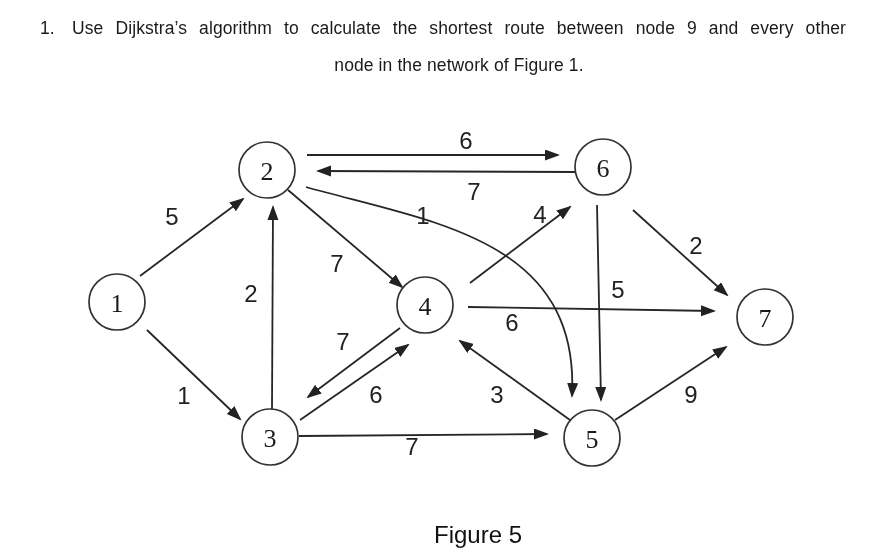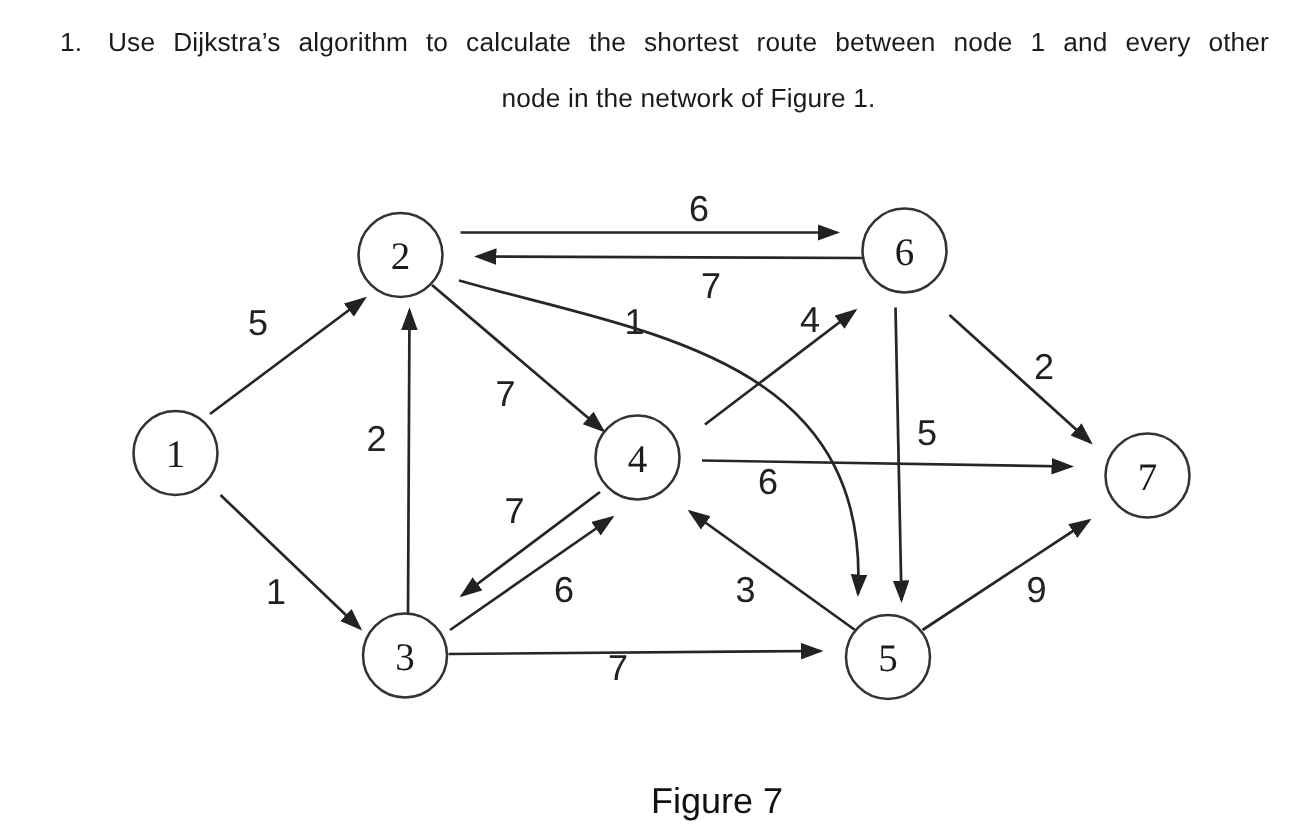--- a/index.html
+++ b/index.html
@@ -28,21 +28,21 @@
     position:absolute;top:521px;left:478px;transform:translateX(-50%);
     font-size:24px;color:#111;white-space:nowrap;
   }
 </style>
 </head>
 <body>
 
 <div class="problem">
   <div class="problem-number">1.</div>
   <div class="problem-lines">
-    <div class="line-justified">Use Dijkstra’s algorithm to calculate the shortest route between node 1 and every other</div>
+    <div class="line-justified">Use Dijkstra’s algorithm to calculate the shortest route between node 9 and every other</div>
     <div class="line-normal">node in the network of Figure 1.</div>
   </div>
 </div>
 
 <svg class="figure-svg" width="873" height="554" viewBox="0 0 873 554">
   <defs>
     <marker id="arrow" markerUnits="userSpaceOnUse" markerWidth="18" markerHeight="14" refX="13" refY="5.5" orient="auto">
       <path d="M0,0 L15,5.5 L0,11 Z" fill="#222222"></path>
     </marker>
   </defs>
@@ -91,13 +91,13 @@
       <text x="425" y="306" text-anchor="middle" dominant-baseline="central" class="node-label">4</text>
       <circle cx="592" cy="438" r="28" fill="#ffffff" stroke="#333333" stroke-width="1.7"></circle>
       <text x="592" y="439" text-anchor="middle" dominant-baseline="central" class="node-label">5</text>
       <circle cx="603" cy="167" r="28" fill="#ffffff" stroke="#333333" stroke-width="1.7"></circle>
       <text x="603" y="168" text-anchor="middle" dominant-baseline="central" class="node-label">6</text>
       <circle cx="765" cy="317" r="28" fill="#ffffff" stroke="#333333" stroke-width="1.7"></circle>
       <text x="765" y="318" text-anchor="middle" dominant-baseline="central" class="node-label">7</text>
     </g>
 </svg>
 
-<div class="figure-caption">Figure 7</div>
+<div class="figure-caption">Figure 5</div>
 
 </body></html>

